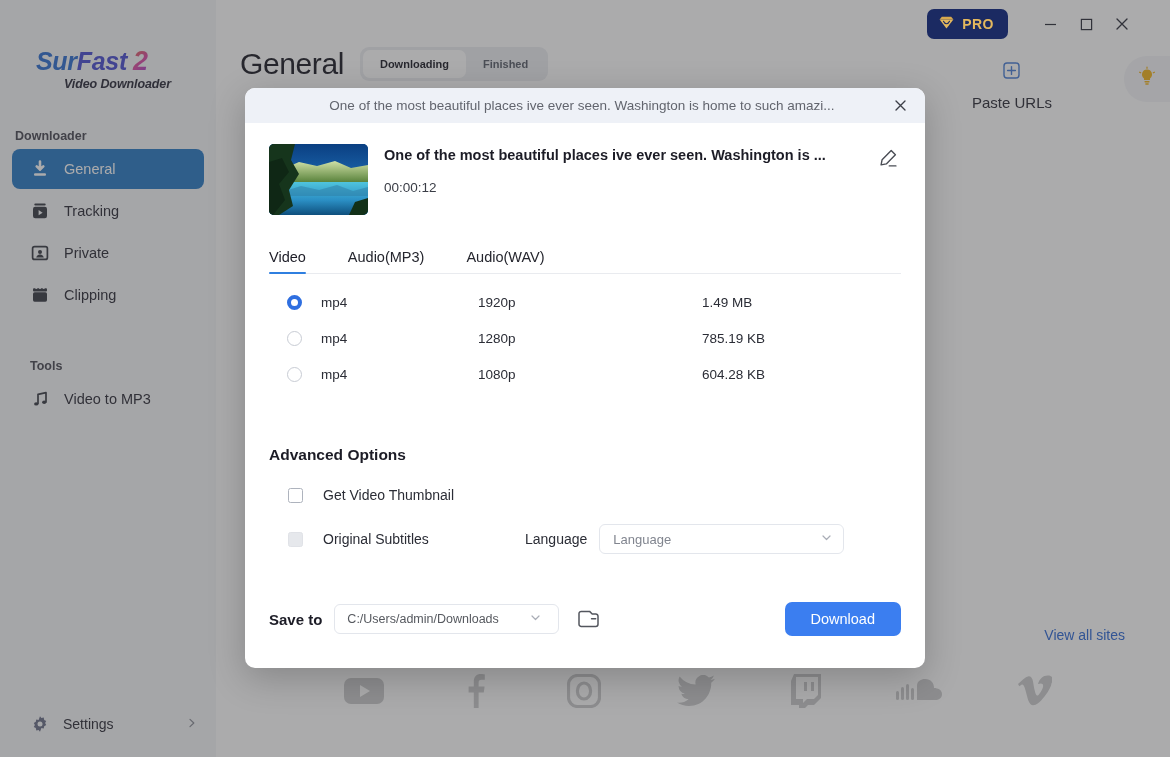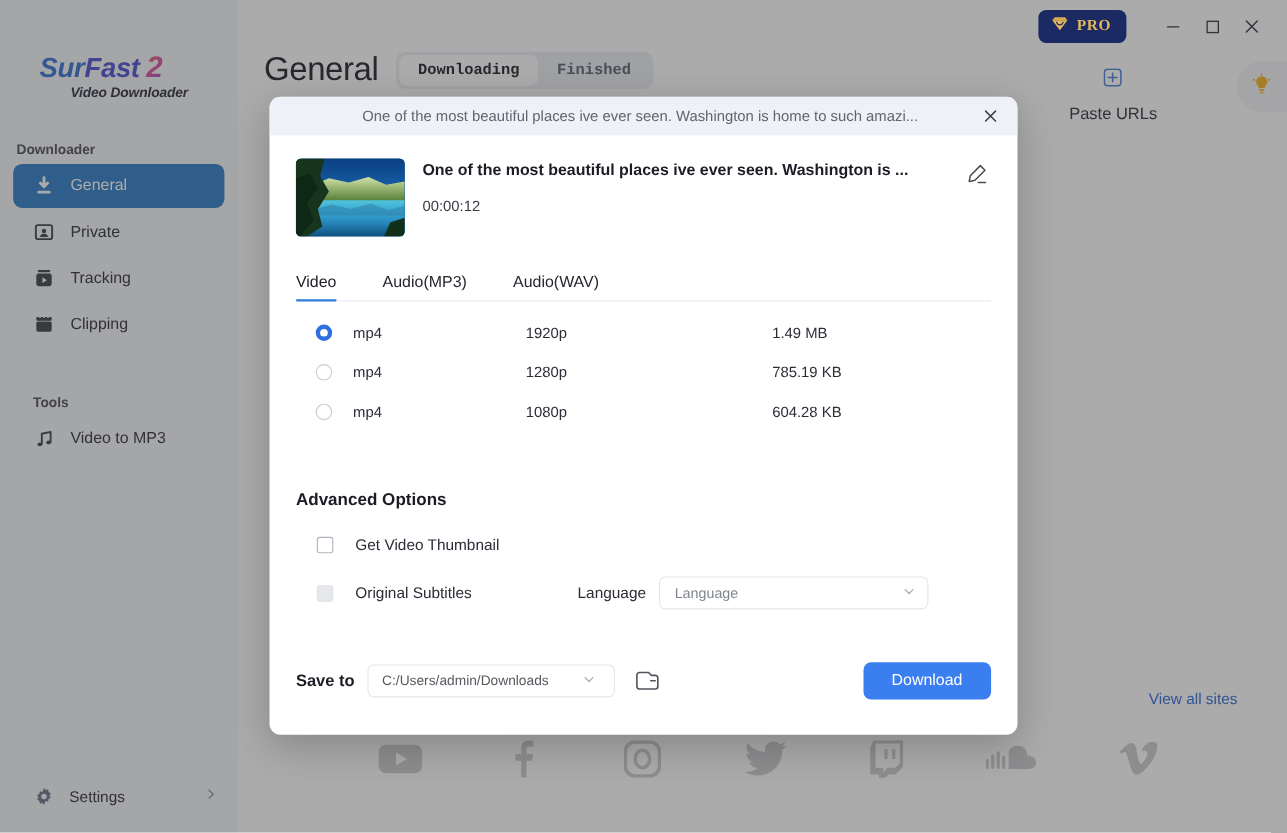--- a/index.html
+++ b/index.html
@@ -75,23 +75,23 @@
   }
   .page-title {
     font-size: 30px; color: #1c1c26; font-weight: normal;
     letter-spacing: -0.4px;
   }
   .seg {
     display: flex; background: #eceef2; border-radius: 9px;
     padding: 3px; height: 34px; align-items: center;
   }
   .seg-item {
-    font-size: 14px; font-weight: bold; color: #5b606b;
+    font-size: 11px; font-weight: bold; color: #5b606b;
     padding: 0 17px; height: 28px; line-height: 28px;
-    border-radius: 7px; cursor: pointer; white-space: nowrap; font-family: Liberation Mono, monospace;
+    border-radius: 7px; cursor: pointer; white-space: nowrap;
   }
   .seg-item.active { background: #ffffff; color: #1c1c26; }
 
   .paste-urls {
     position: absolute; top: 62px; right: 118px;
     display: flex; align-items: center; gap: 11px; cursor: pointer; flex-direction: column;
   }
   .paste-label { font-size: 15px; color: #2d2d38; }
 
   .bulb-tab {
@@ -115,24 +115,23 @@
 
   
   .dim {
     position: absolute; inset: 0;
     background: rgba(55,55,58,0.42);
     z-index: 5;
   }
 
   
   .winbar {
-    position: absolute; top: 0; right: 0; height: 48px;
+    position: absolute; top: 0; right: 16px; height: 48px;
     display: flex; align-items: center; gap: 0; z-index: 20;
     padding-right: 14px;
-    font-family: Liberation Serif, serif;
   }
   .pro-badge {
     display: flex; align-items: center; gap: 7px;
     background: #1b2a62; color: #e4b85e;
     border-radius: 7px; height: 30px; padding: 0 14px 0 11px;
     font-size: 14px; font-weight: bold; letter-spacing: .5px;
     margin-right: 24px; cursor: pointer;
   }
   .win-btn {
     width: 36px; height: 34px; display: flex; align-items: center;
@@ -280,37 +279,37 @@
                 <path d="M10 2.5v8.2m0 0 3.3-3.3M10 10.7 6.7 7.4" stroke="#fff" stroke-width="2.6" fill="none" stroke-linecap="round" stroke-linejoin="round"></path>
                 <rect x="4" y="14.3" width="12" height="2.5" rx="1.1" fill="#fff"></rect>
               </svg>
           </span>
           <span>General</span>
         </div>
 
         <div class="sb-item">
           <span class="sb-ico">
             <svg viewBox="0 0 20 20">
+                <rect x="4.3" y="2.4" width="11.4" height="2" rx="1" fill="#3a3d46"></rect>
+                <rect x="3" y="5.7" width="14" height="11.5" rx="2.2" fill="#3a3d46"></rect>
+                <path d="M8.6 9.1l4 2.6-4 2.6z" fill="#f5f6f8"></path>
+              </svg>
+          </span>
+          <span>Tracking</span>
+        </div>
+
+        <div class="sb-item">
+          <span class="sb-ico">
+            <svg viewBox="0 0 20 20">
                 <rect x="2.6" y="3.6" width="14.8" height="12.8" rx="2" fill="none" stroke="#3a3d46" stroke-width="1.7"></rect>
                 <circle cx="10" cy="9" r="2" fill="#3a3d46"></circle>
                 <path d="M6.2 14.4c.5-2 2-3 3.8-3s3.3 1 3.8 3z" fill="#3a3d46"></path>
               </svg>
           </span>
           <span>Private</span>
-        </div>
-
-        <div class="sb-item">
-          <span class="sb-ico">
-            <svg viewBox="0 0 20 20">
-                <rect x="4.3" y="2.4" width="11.4" height="2" rx="1" fill="#3a3d46"></rect>
-                <rect x="3" y="5.7" width="14" height="11.5" rx="2.2" fill="#3a3d46"></rect>
-                <path d="M8.6 9.1l4 2.6-4 2.6z" fill="#f5f6f8"></path>
-              </svg>
-          </span>
-          <span>Tracking</span>
         </div>
 
         <div class="sb-item">
           <span class="sb-ico">
             <svg viewBox="0 0 20 20">
                 <rect x="3" y="3.2" width="14" height="3.4" rx="1" fill="#3a3d46"></rect>
                 <rect x="5.4" y="2.4" width="1.8" height="1.5" fill="#f5f6f8"></rect>
                 <rect x="9.1" y="2.4" width="1.8" height="1.5" fill="#f5f6f8"></rect>
                 <rect x="12.8" y="2.4" width="1.8" height="1.5" fill="#f5f6f8"></rect>
                 <rect x="3" y="7.3" width="14" height="9.4" rx="1.6" fill="#3a3d46"></rect>

